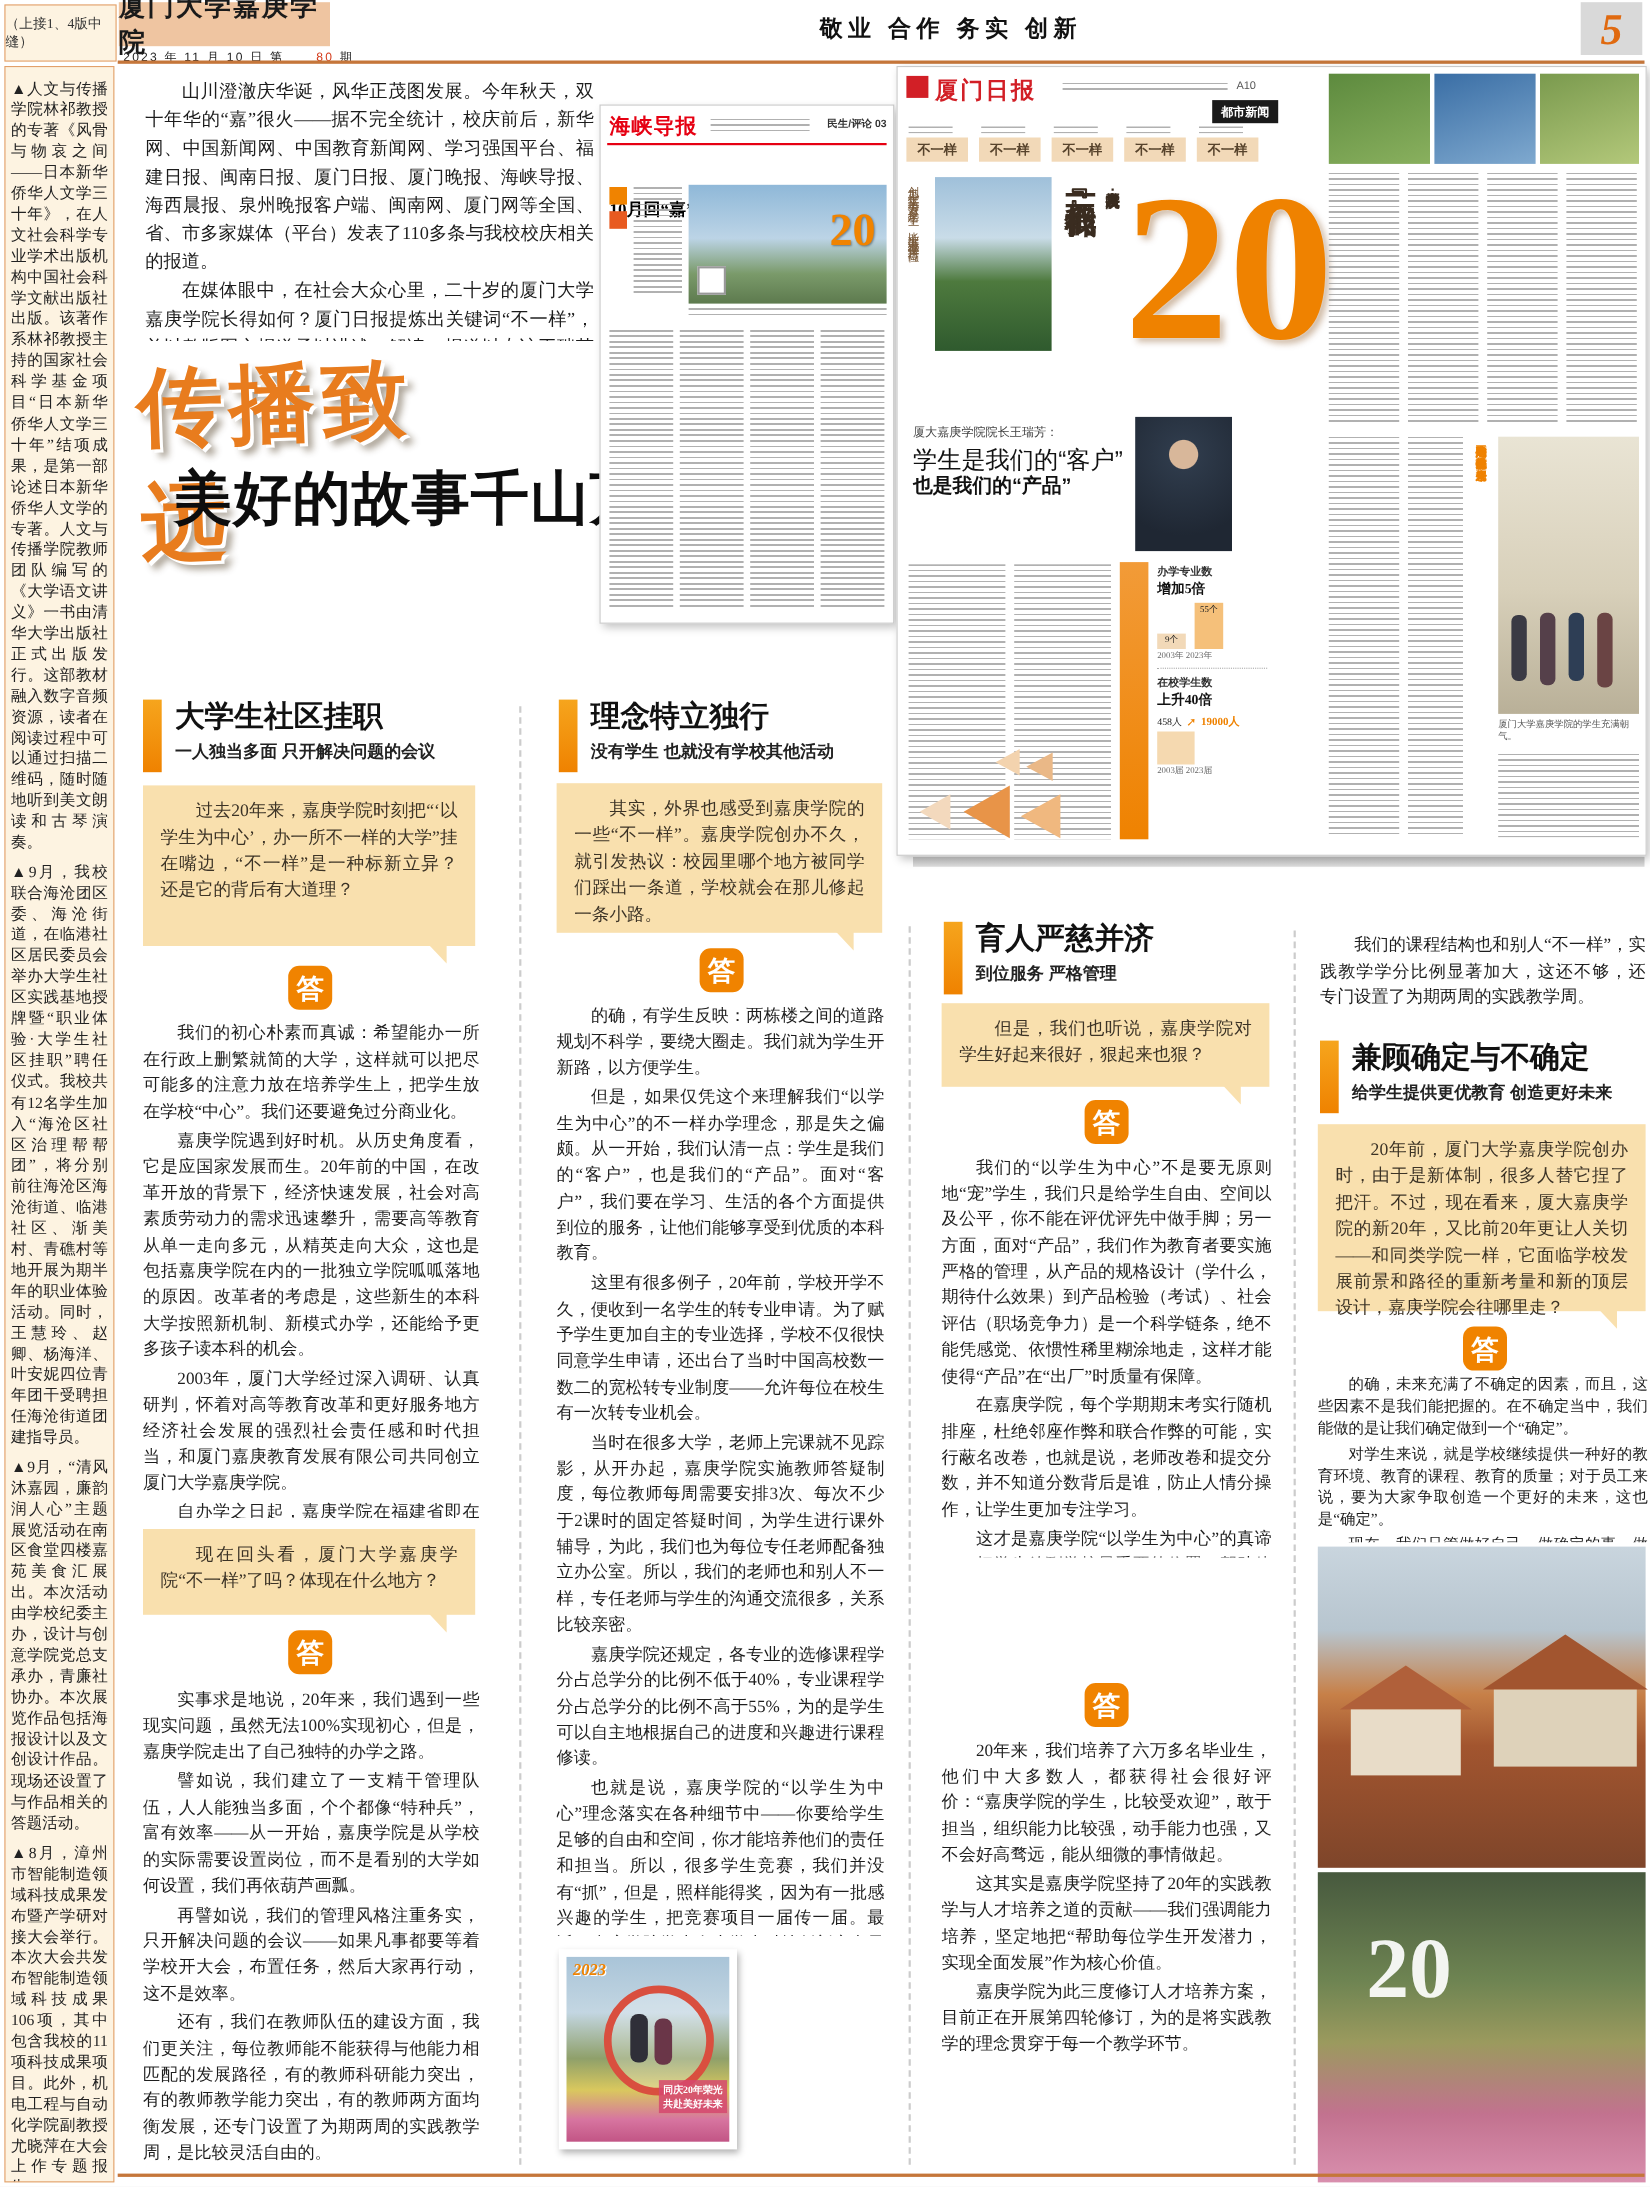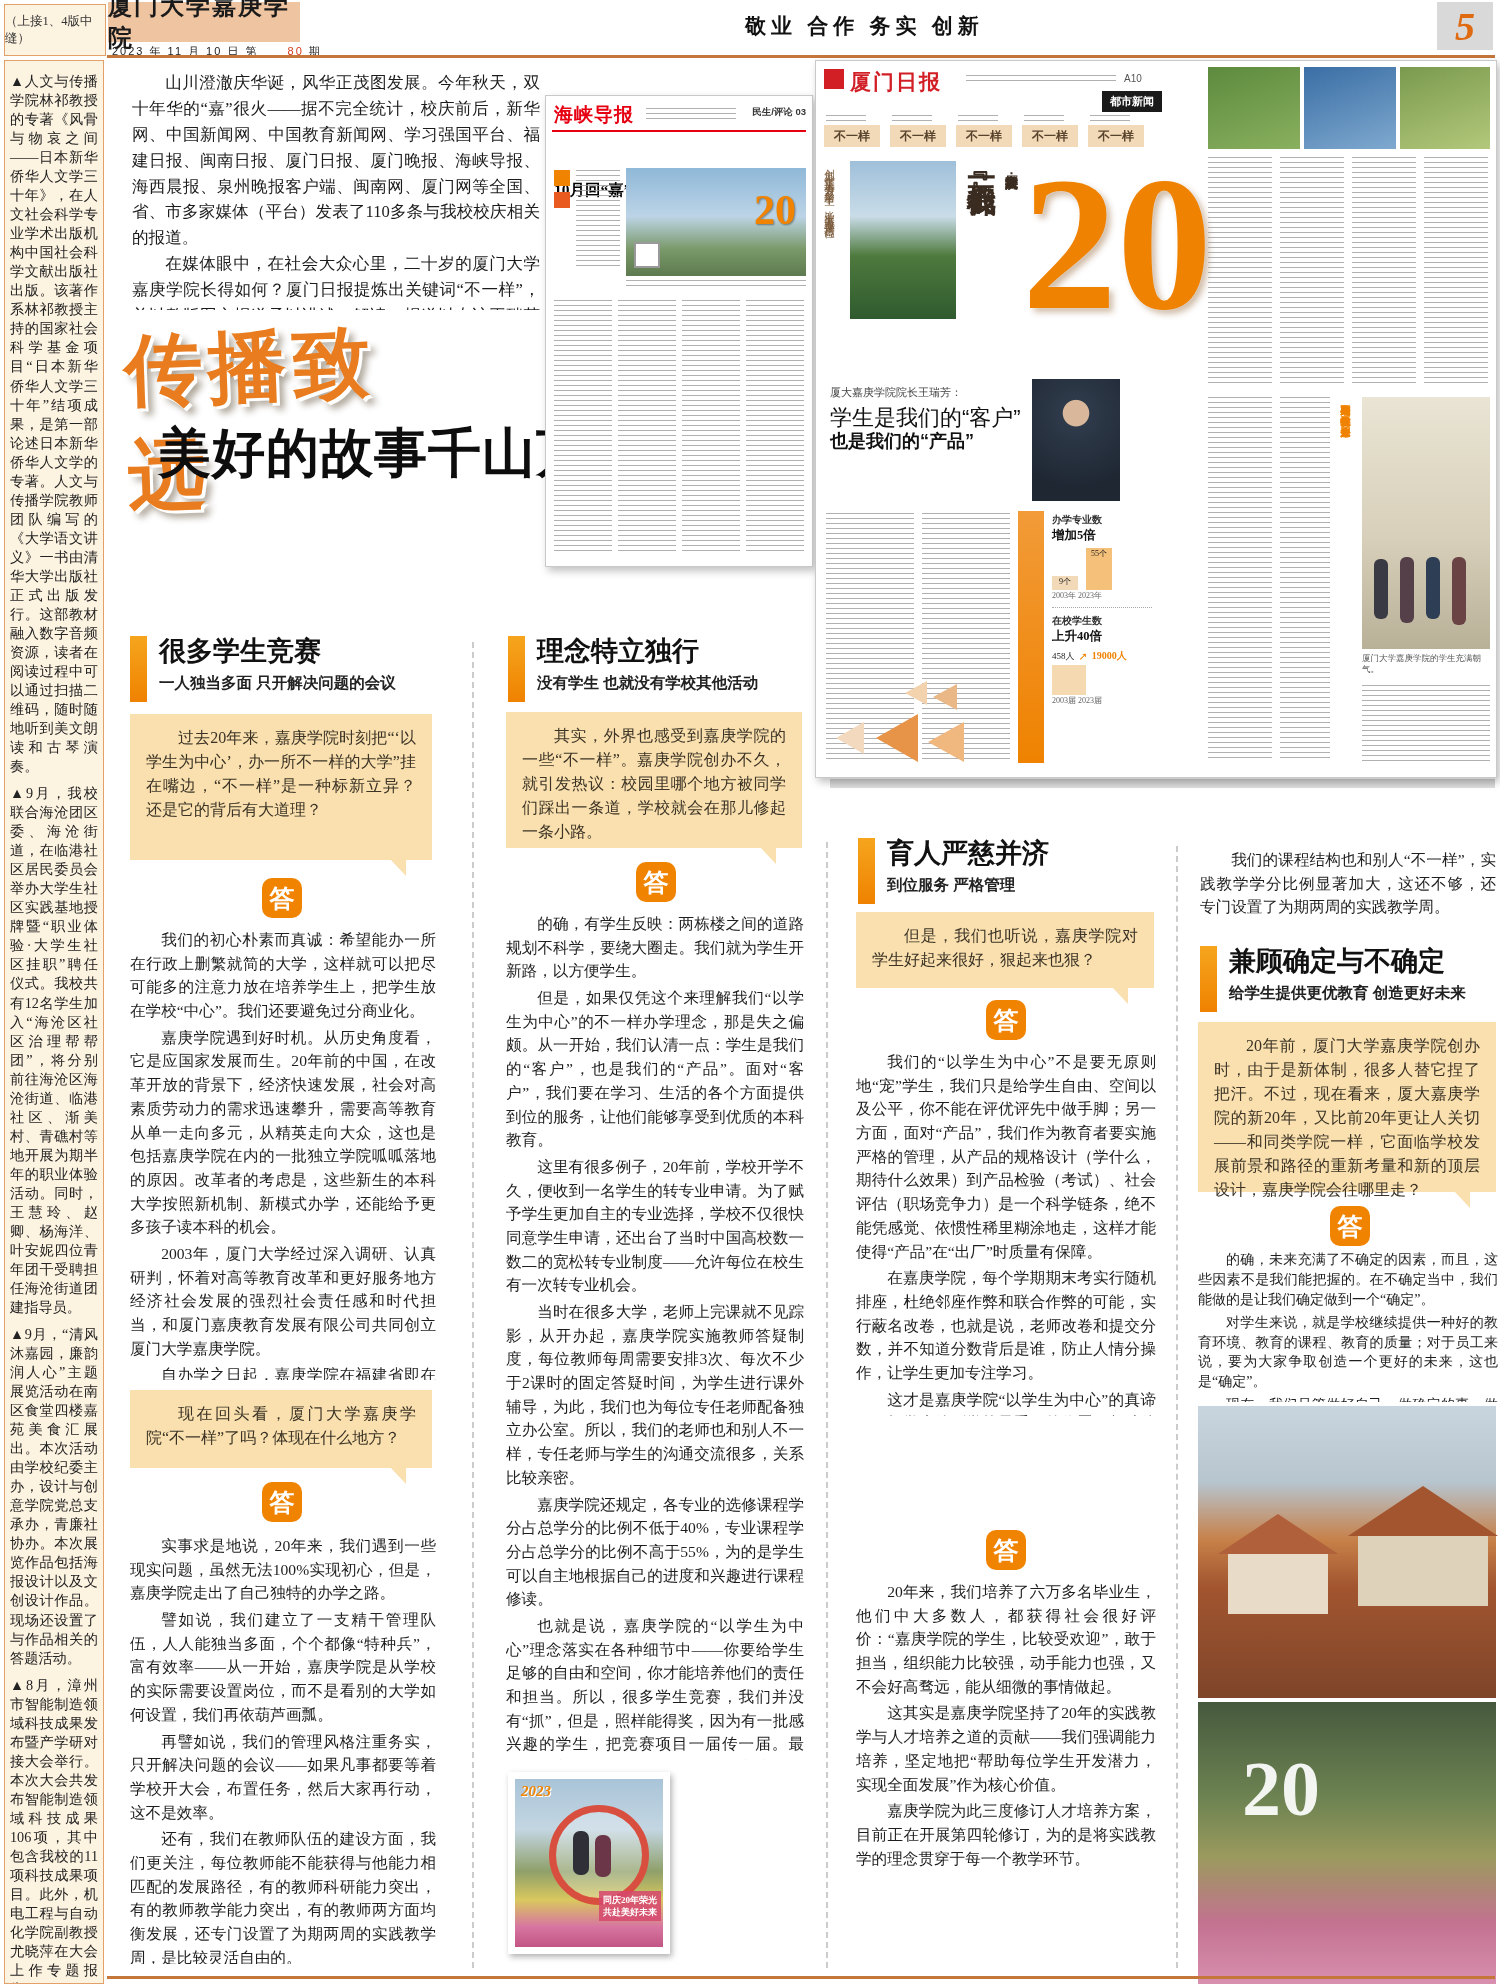--- a/index.html
+++ b/index.html
@@ -211,21 +211,21 @@
   <div class="tri" style="left:876px;top:714px;border-width:24px 42px 24px 0;border-color:transparent #e89448 transparent transparent;"></div>
   <div class="tri" style="left:928px;top:722px;border-width:20px 36px 20px 0;border-color:transparent #f0b87f transparent transparent;"></div>
 
   <div class="vdash" style="left:472px;top:642px;height:1326px;"></div>
   <div class="vdash" style="left:826px;top:842px;height:1126px;"></div>
   <div class="vdash" style="left:1176px;top:846px;height:1122px;"></div>
 
   <div class="abs sechead sans" style="left:130px;top:636px;width:304px;">
     <div class="secbar"></div>
     <div>
-      <div class="sectitle">很多学生竞赛</div>
+      <div class="sectitle">大学生社区挂职</div>
       <div class="secsub">一人独当多面 只开解决问题的会议</div>
     </div>
   </div>
   <div class="qbox" style="left:130px;top:714px;width:302px;height:146px;">
     <p>过去20年来，嘉庚学院时刻把“‘以学生为中心’，办一所不一样的大学”挂在嘴边，“不一样”是一种标新立异？还是它的背后有大道理？</p>
   </div>
   <div class="badge" style="left:262px;top:878px;">答</div>
   <div class="ans" style="left:130px;top:928px;width:306px;height:452px;">
     <p>我们的初心朴素而真诚：希望能办一所在行政上删繁就简的大学，这样就可以把尽可能多的注意力放在培养学生上，把学生放在学校“中心”。我们还要避免过分商业化。</p>
     <p>嘉庚学院遇到好时机。从历史角度看，它是应国家发展而生。20年前的中国，在改革开放的背景下，经济快速发展，社会对高素质劳动力的需求迅速攀升，需要高等教育从单一走向多元，从精英走向大众，这也是包括嘉庚学院在内的一批独立学院呱呱落地的原因。改革者的考虑是，这些新生的本科大学按照新机制、新模式办学，还能给予更多孩子读本科的机会。</p>

